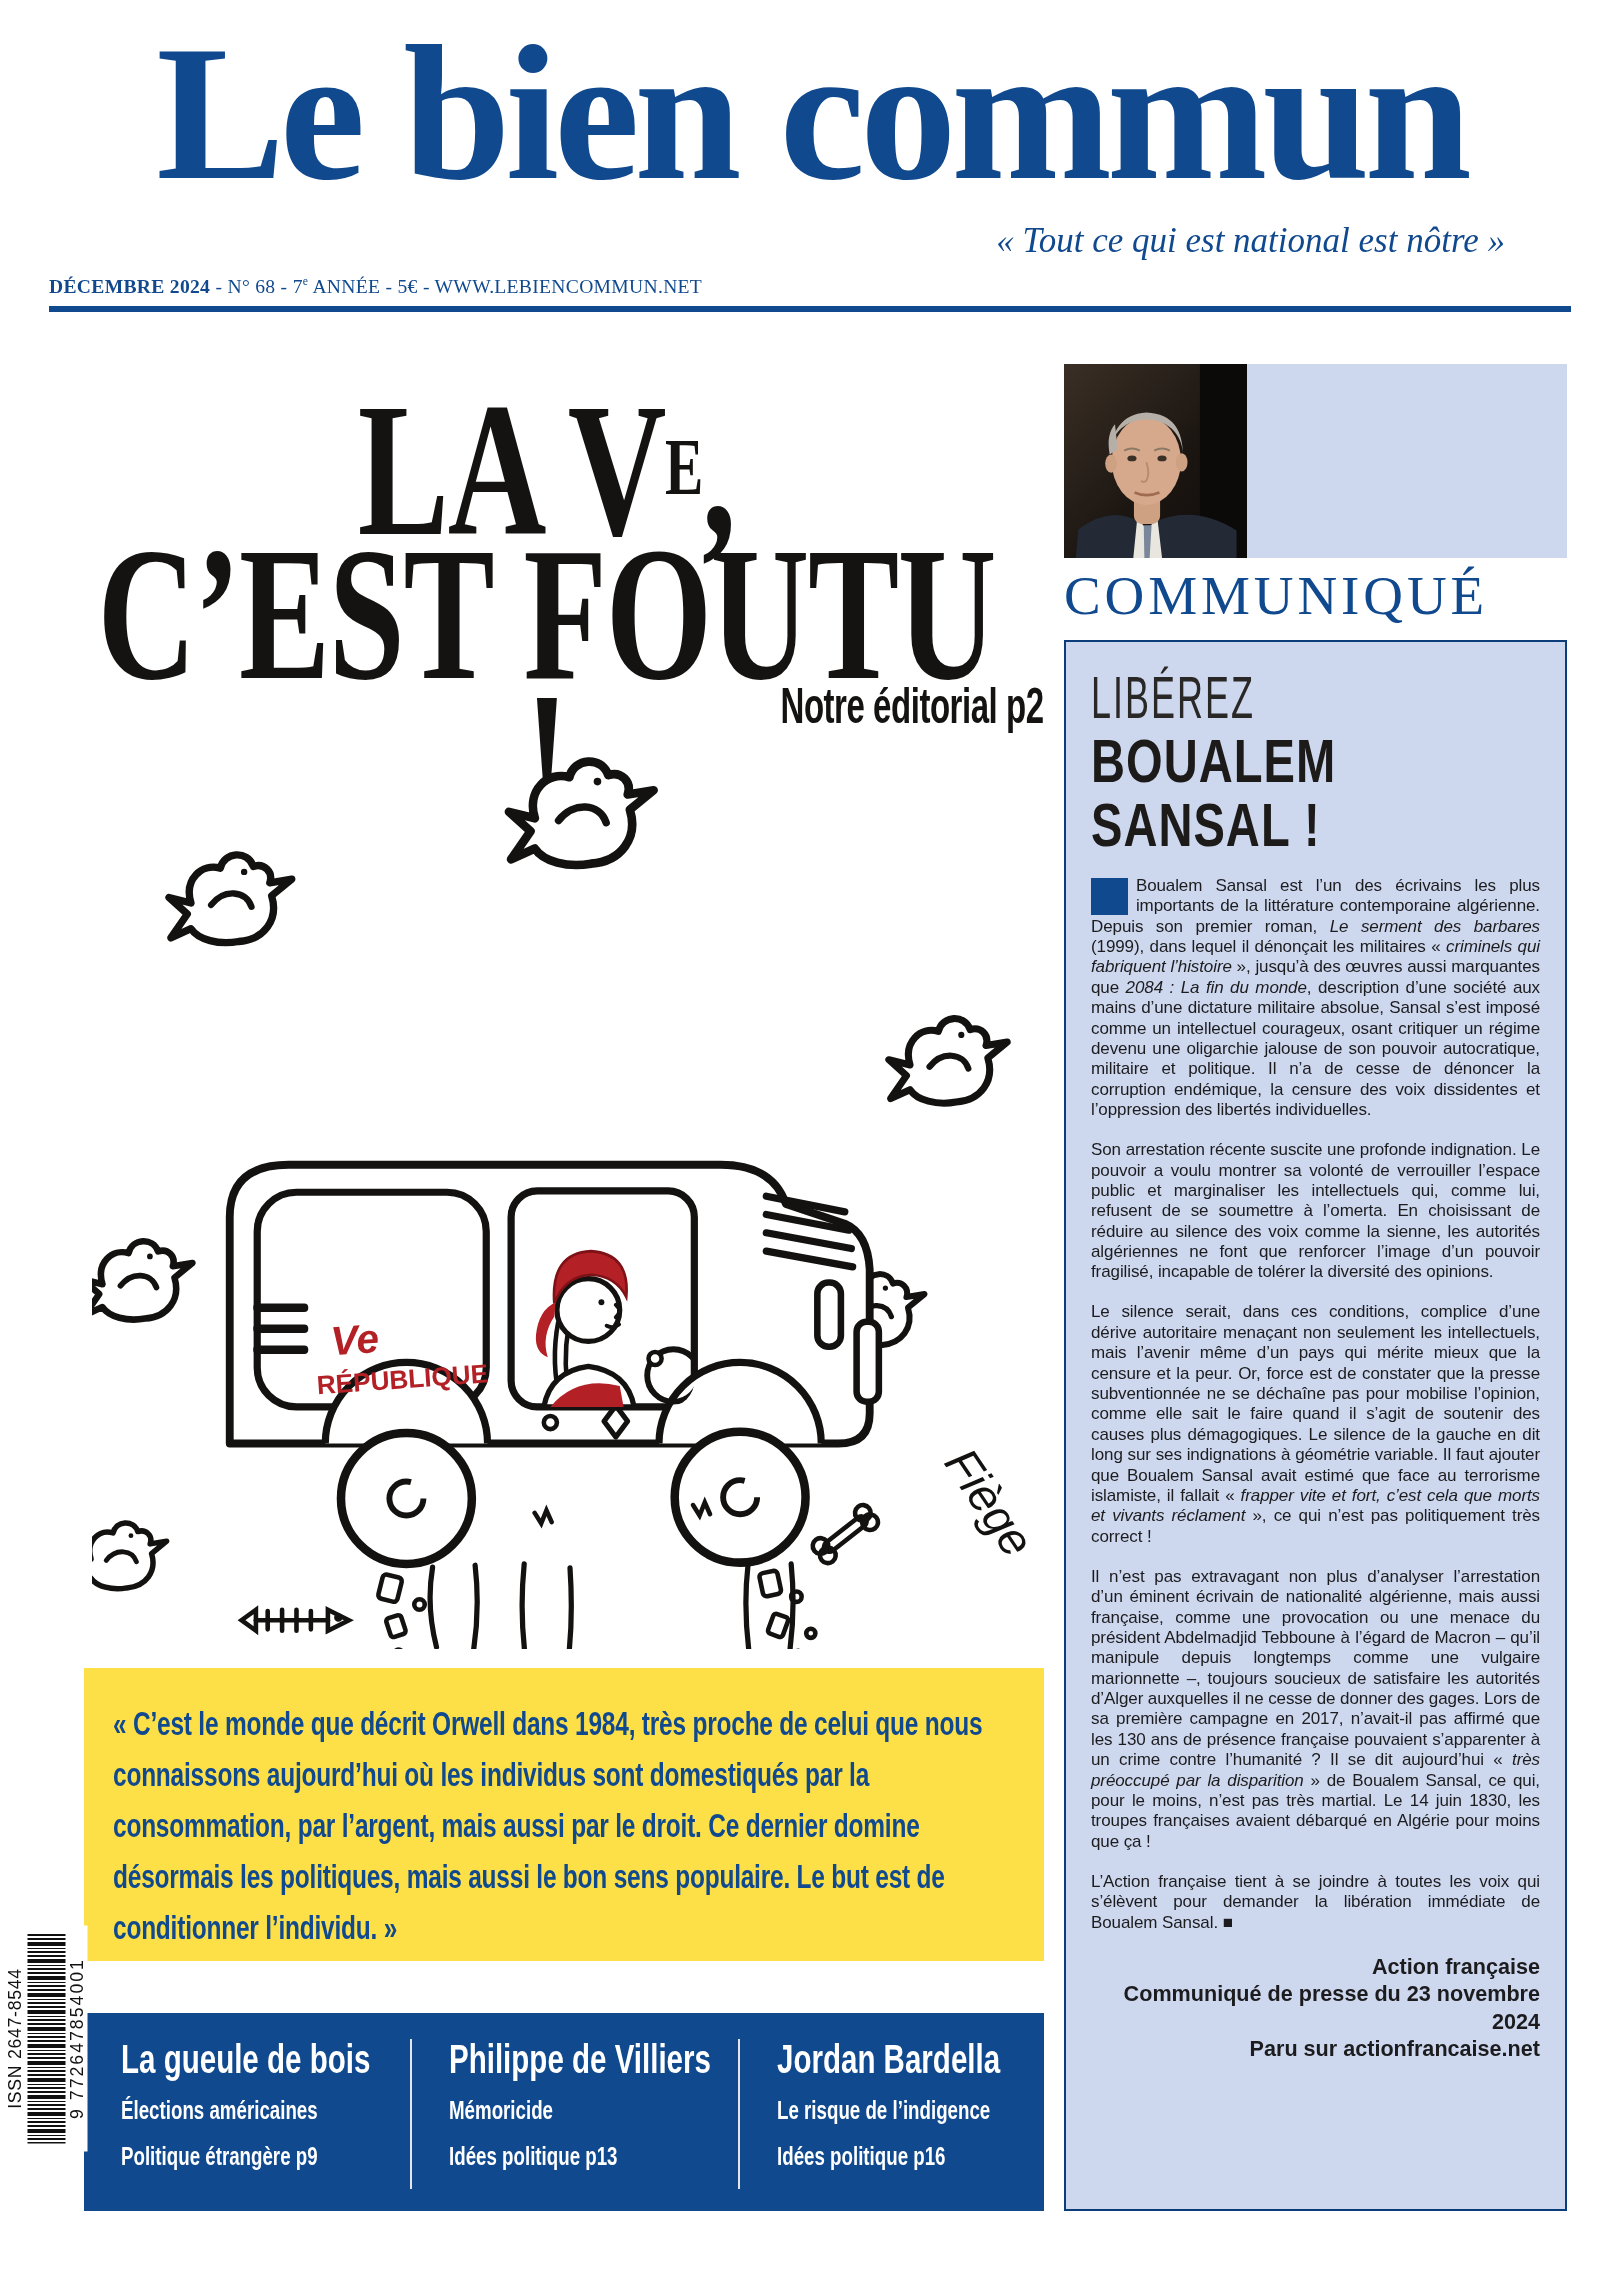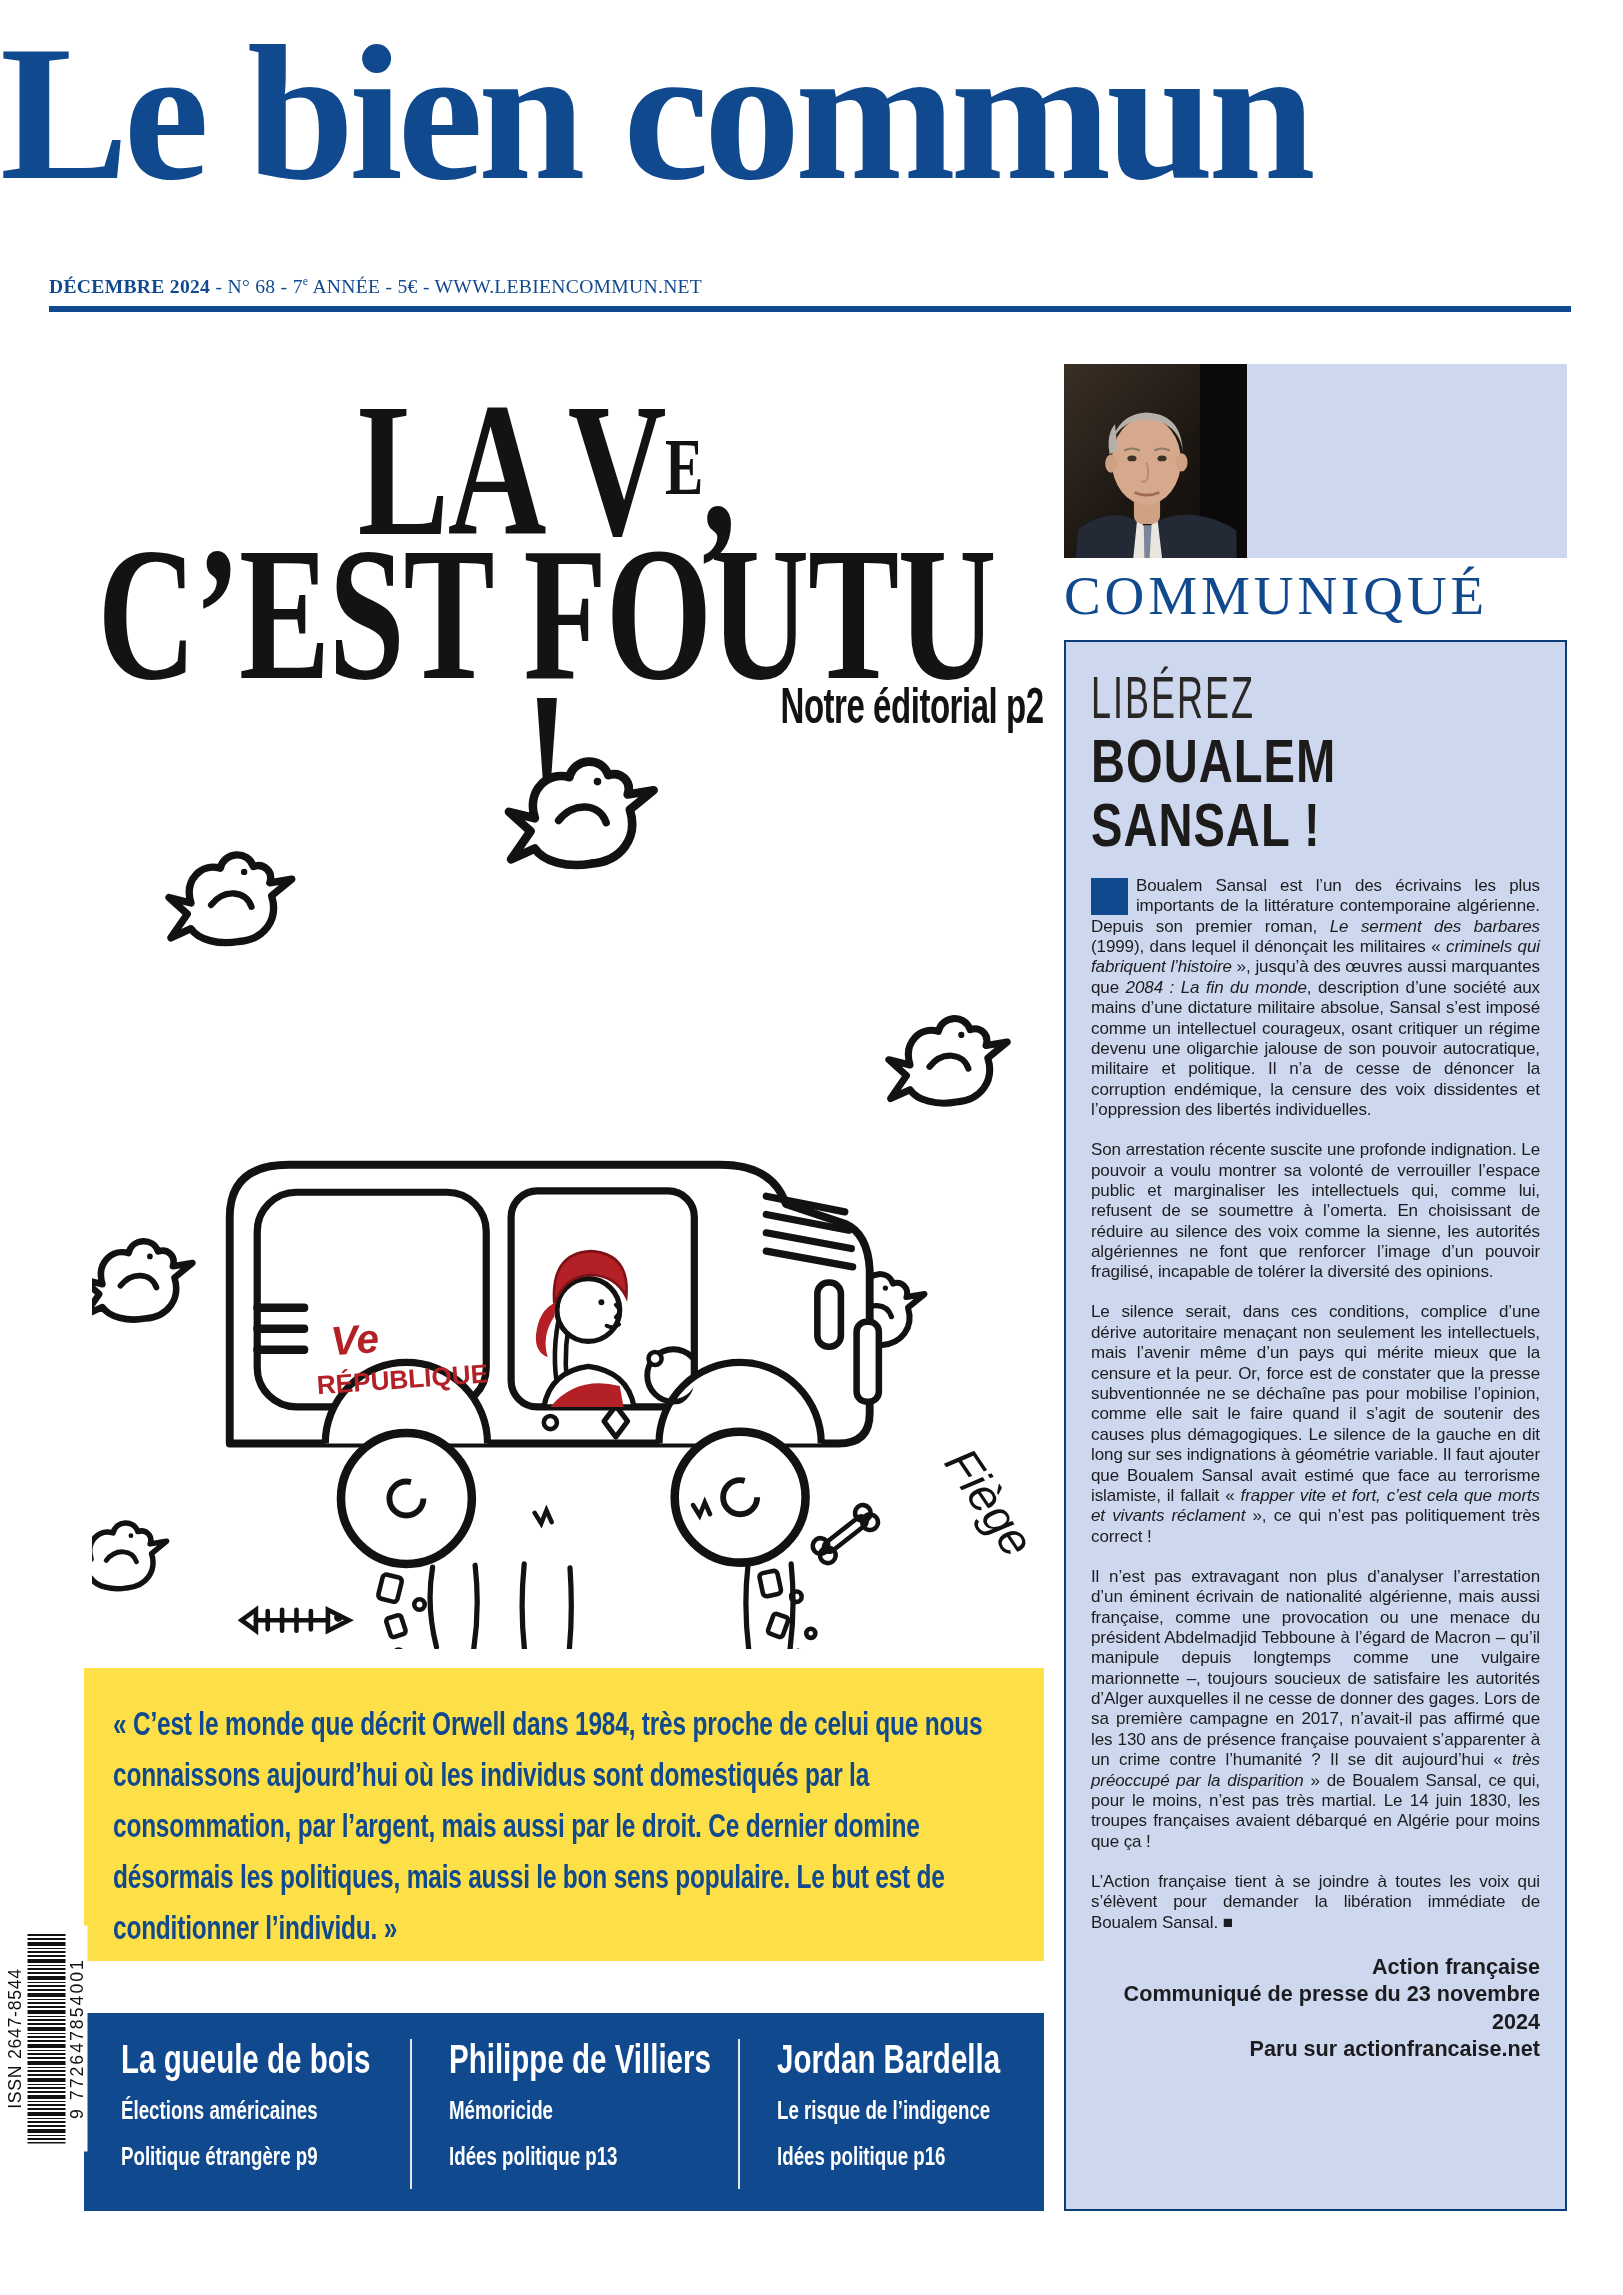--- a/index.html
+++ b/index.html
@@ -1,19 +1,19 @@
 <!DOCTYPE html>
 <html lang="fr" style="font-size:10.5px"><head>
 <meta charset="utf-8">
 <style>
   html,body{margin:0;padding:0;background:#ffffff;}
   .page{position:relative;width:1623px;height:2295px;background:#fff;overflow:hidden;
         font-family:"Liberation Sans",sans-serif;color:#1d1c1a;}
   
-  .masthead{position:absolute;left:0;right:0;top:17px;
+  .masthead{position:absolute;left:0;right:0;top:17px;text-align:center;
             font-family:"Liberation Serif",serif;font-weight:bold;font-size:193px;
             line-height:1;color:#11498e;letter-spacing:-5.2px;}
   .tagline{position:absolute;right:118px;top:221px;font-family:"Liberation Serif",serif;
            font-style:italic;font-size:35px;color:#11498e;}
   .dateline{position:absolute;left:49px;top:275px;font-family:"Liberation Serif",serif;
             font-size:19.6px;letter-spacing:0.3px;color:#11498e;}
   .dateline sup{font-size:.6em;}
   .toprule{position:absolute;left:49px;top:306px;width:1522px;height:5.9px;background:#11498e;}
   
   .headline{position:absolute;left:65px;top:398px;width:962px;}
@@ -74,20 +74,21 @@
   .comm-sig{margin-top:3.9px;text-align:right;font-weight:bold;font-size:21.6px;line-height:1.28;color:#1c1c1e;}
   
   svg text{font-family:"Liberation Sans",sans-serif;}
 </style>
 </head>
 <body>
 
 <div class="page">
 
   <div class="masthead">Le bien commun</div>
+  <div class="tagline">« Tout ce qui est national est nôtre »</div>
   <div class="dateline"><b>DÉCEMBRE 2024</b> - N° 68 - 7<sup>e</sup> ANNÉE - 5€ - WWW.LEBIENCOMMUN.NET</div>
   <div class="toprule"></div>
 
   <div class="headline">
     <div class="hl-in">
       <div>LA V<sup>E</sup>,</div>
       <div>C’EST FOUTU !</div>
     </div>
   </div>
   <div class="kicker">

